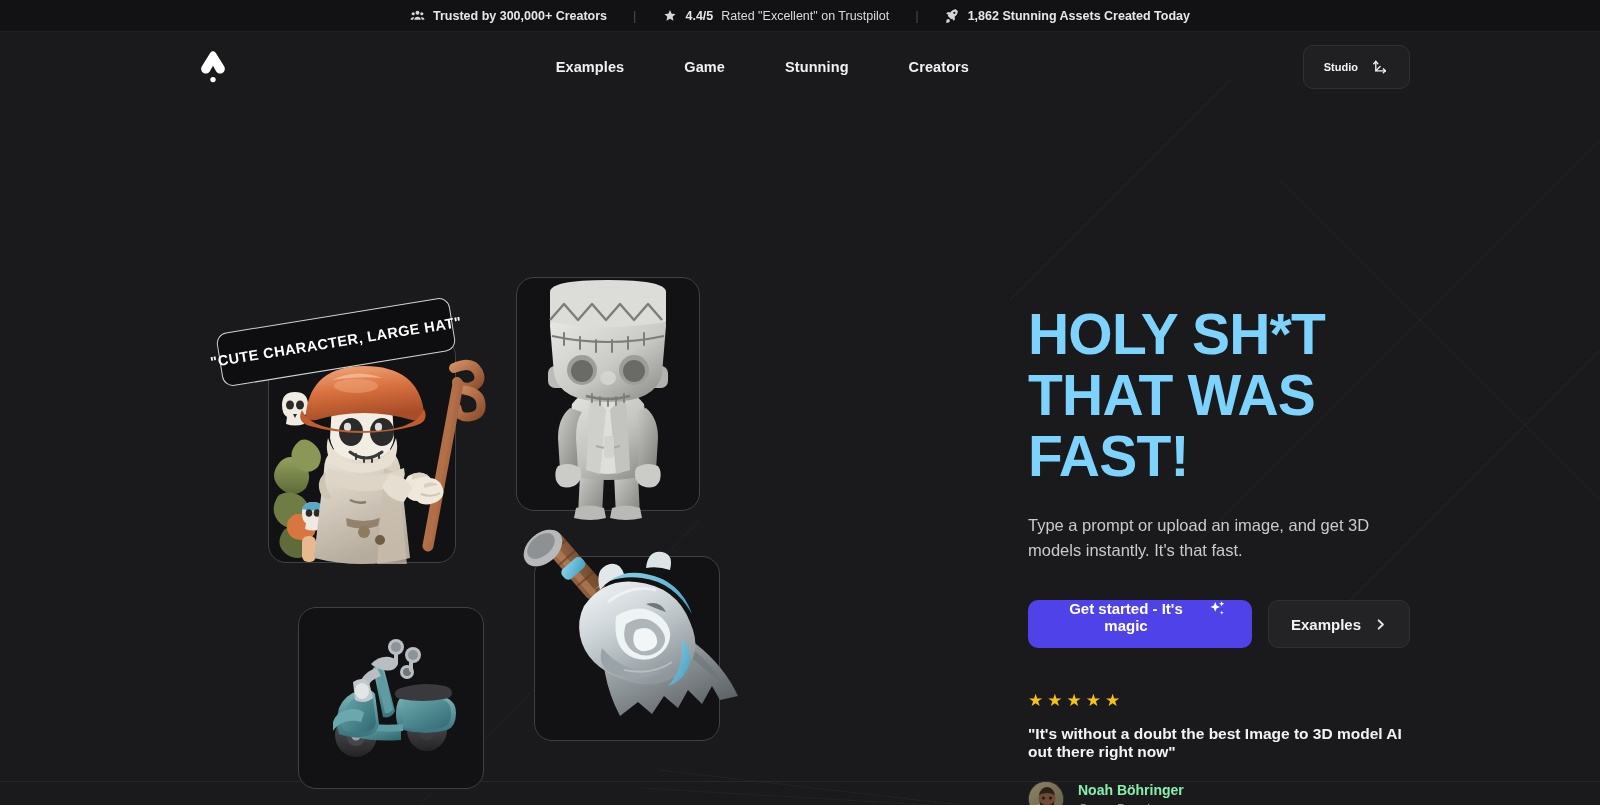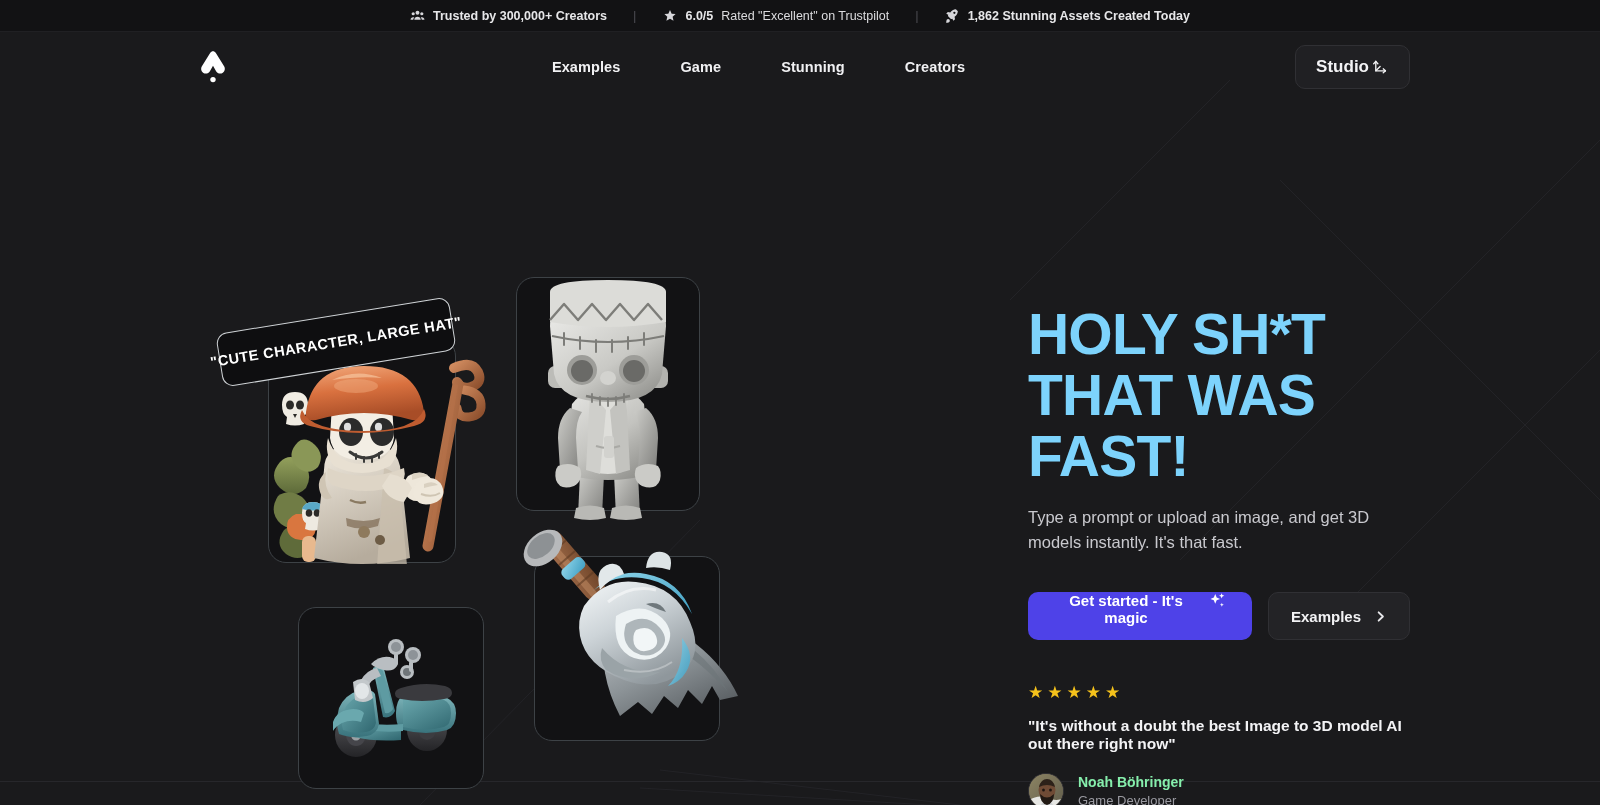--- a/index.html
+++ b/index.html
@@ -46,24 +46,24 @@
   .logo svg { display: block; }
   .nav-links {
     flex: 1; display: flex; align-items: center; justify-content: center;
     gap: 60px; margin-left: -10px;
   }
   .nav-link {
     color: #f1f1f3; font-size: 14.5px; font-weight: 600;
     letter-spacing: .1px; cursor: pointer; text-decoration: none;
   }
   .studio-btn {
-    display: flex; align-items: center; gap: 3px;
+    display: flex; align-items: center; gap: 14px;
     height: 44px; padding: 0 20px;
     background: #202023; border: 1px solid #303034; border-radius: 10px;
-    color: #f4f4f6; font-size: 17px; font-weight: 600;
+    color: #f4f4f6; font-size: 11px; font-weight: 600;
     cursor: pointer;
   }
   .studio-btn .axes { width: 17px; height: 17px; color: #f1f1f3; }
   .studio-btn .axes svg { display: block; }
 
   
   .hero {
     position: relative; z-index: 2;
     display: flex; width: 100%; height: 700px;
     padding: 0 190px 0 196px;
@@ -113,21 +113,21 @@
   .art svg { display: block; overflow: visible; }
 
   
   .headline {
     color: #7dd3fc;
     font-size: 57px; line-height: 1.07;
     font-weight: 800; letter-spacing: -0.8px;
     max-width: 560px;
   }
   .subhead {
-    margin-top: 18px;
+    margin-top: 26px;
     color: #c9c9ce; font-size: 16.5px; line-height: 1.5;
     max-width: 556px; font-weight: 400;
   }
   .cta-row { display: flex; gap: 16px; margin-top: 38px; }
   .btn-primary {
     display: flex; gap: 11px;
     height: 48px; padding: 0 26px;
     background: #4e42e8; border: none; border-radius: 10px;
     color: #ffffff; font-size: 15px; font-weight: 700; cursor: pointer;
   }
@@ -198,21 +198,21 @@
   </div>
 
   <span class="topbar-sep">|</span>
 
   <div class="topbar-item">
     <span class="tb-icon">
       <svg width="14" height="14" viewBox="0 0 16 16" fill="currentColor">
         <path d="M8 1.2l1.9 4.1 4.5 .5-3.4 3.1 1 4.4L8 11.1 3.9 13.3l1-4.4L1.6 5.8l4.5-.5z"></path>
       </svg>
     </span>
-    <span>6.0/5</span>
+    <span>4.4/5</span>
     <span class="tb-sub">Rated "Excellent" on Trustpilot</span>
   </div>
 
   <span class="topbar-sep">|</span>
 
   <div class="topbar-item">
     <span class="tb-icon">
       <svg width="15" height="15" viewBox="0 0 16 16" fill="currentColor">
         <path d="M11.6 1.3c-2.6 .2-4.6 1.5-6 3.5L3 4.3 1.3 6l2.2 1.2c-.2 .5-.3 1-.4 1.4l3.2 3.2c.5-.1 1-.2 1.5-.4L9 13.6 10.7 12l-.5-2.6c2-1.4 3.3-3.4 3.5-6zM10 6.3a1.2 1.2 0 1 1 0-2.4 1.2 1.2 0 0 1 0 2.4z"></path>
         <path d="M2 12.2c.8-.8 1.9-.8 2.6 0s.7 1.9 0 2.6c-.6 .6-3.4 1-3.4 1s.3-2.9 .8-3.6z"></path>

